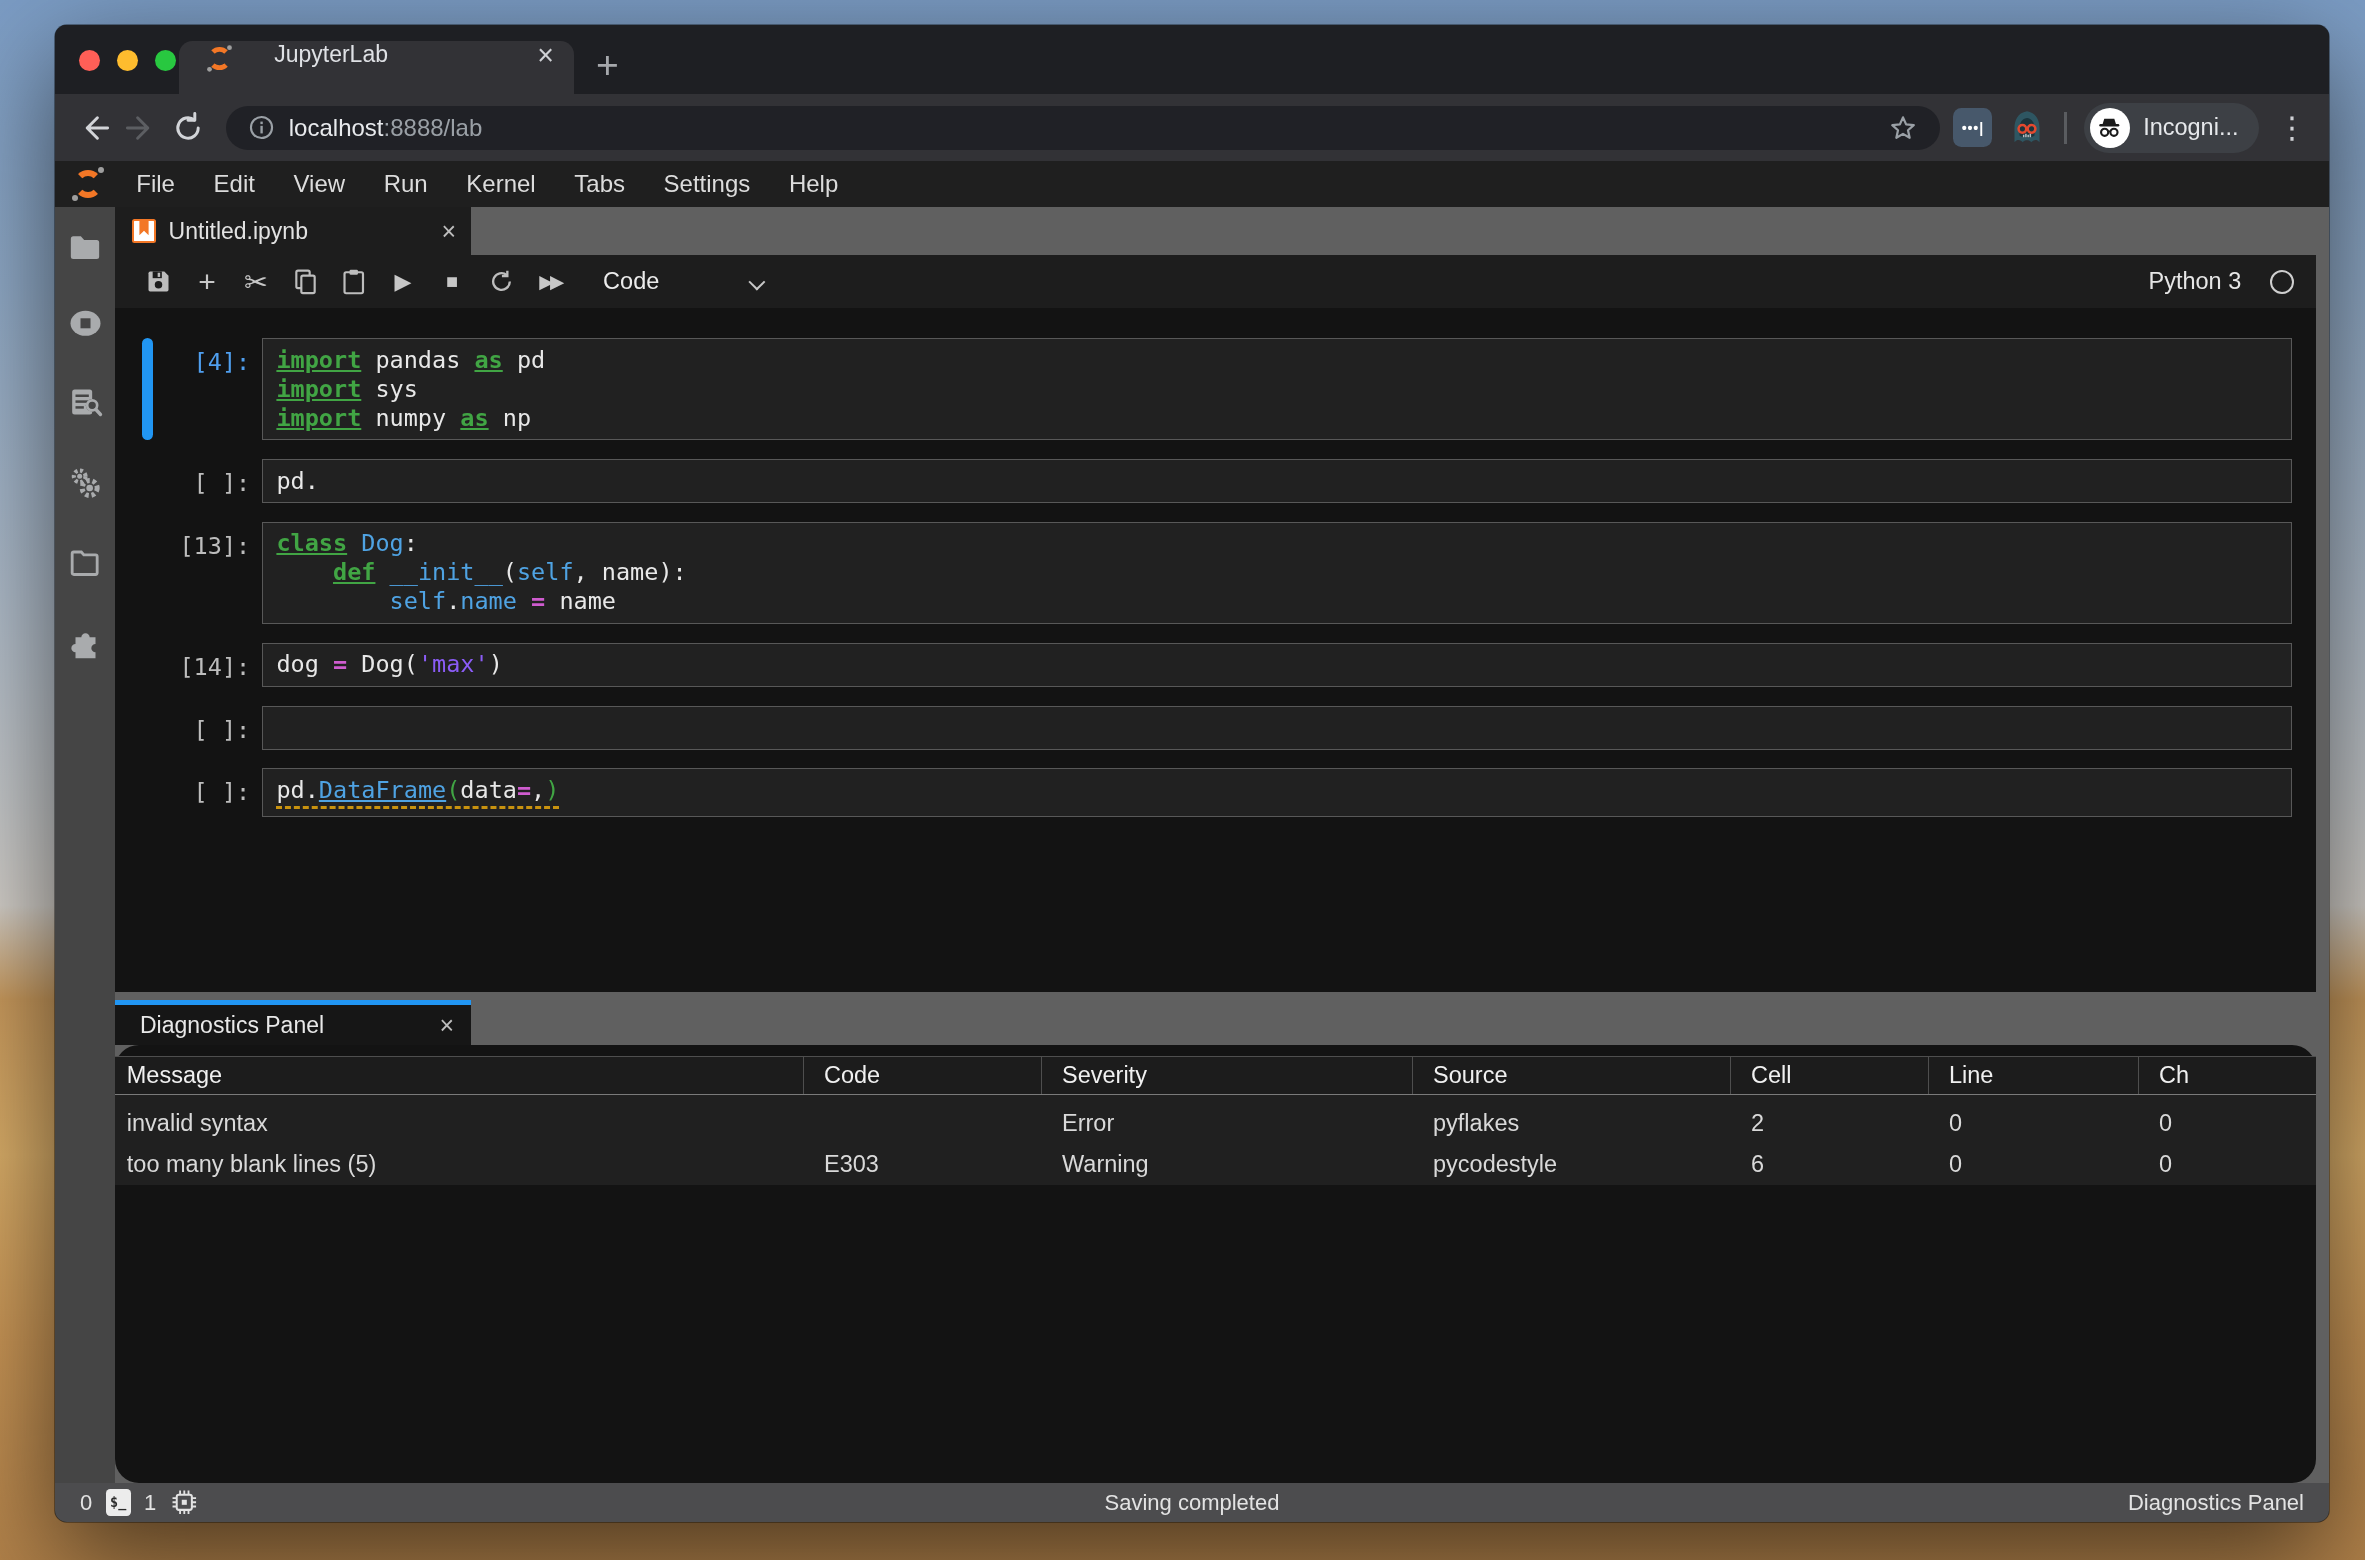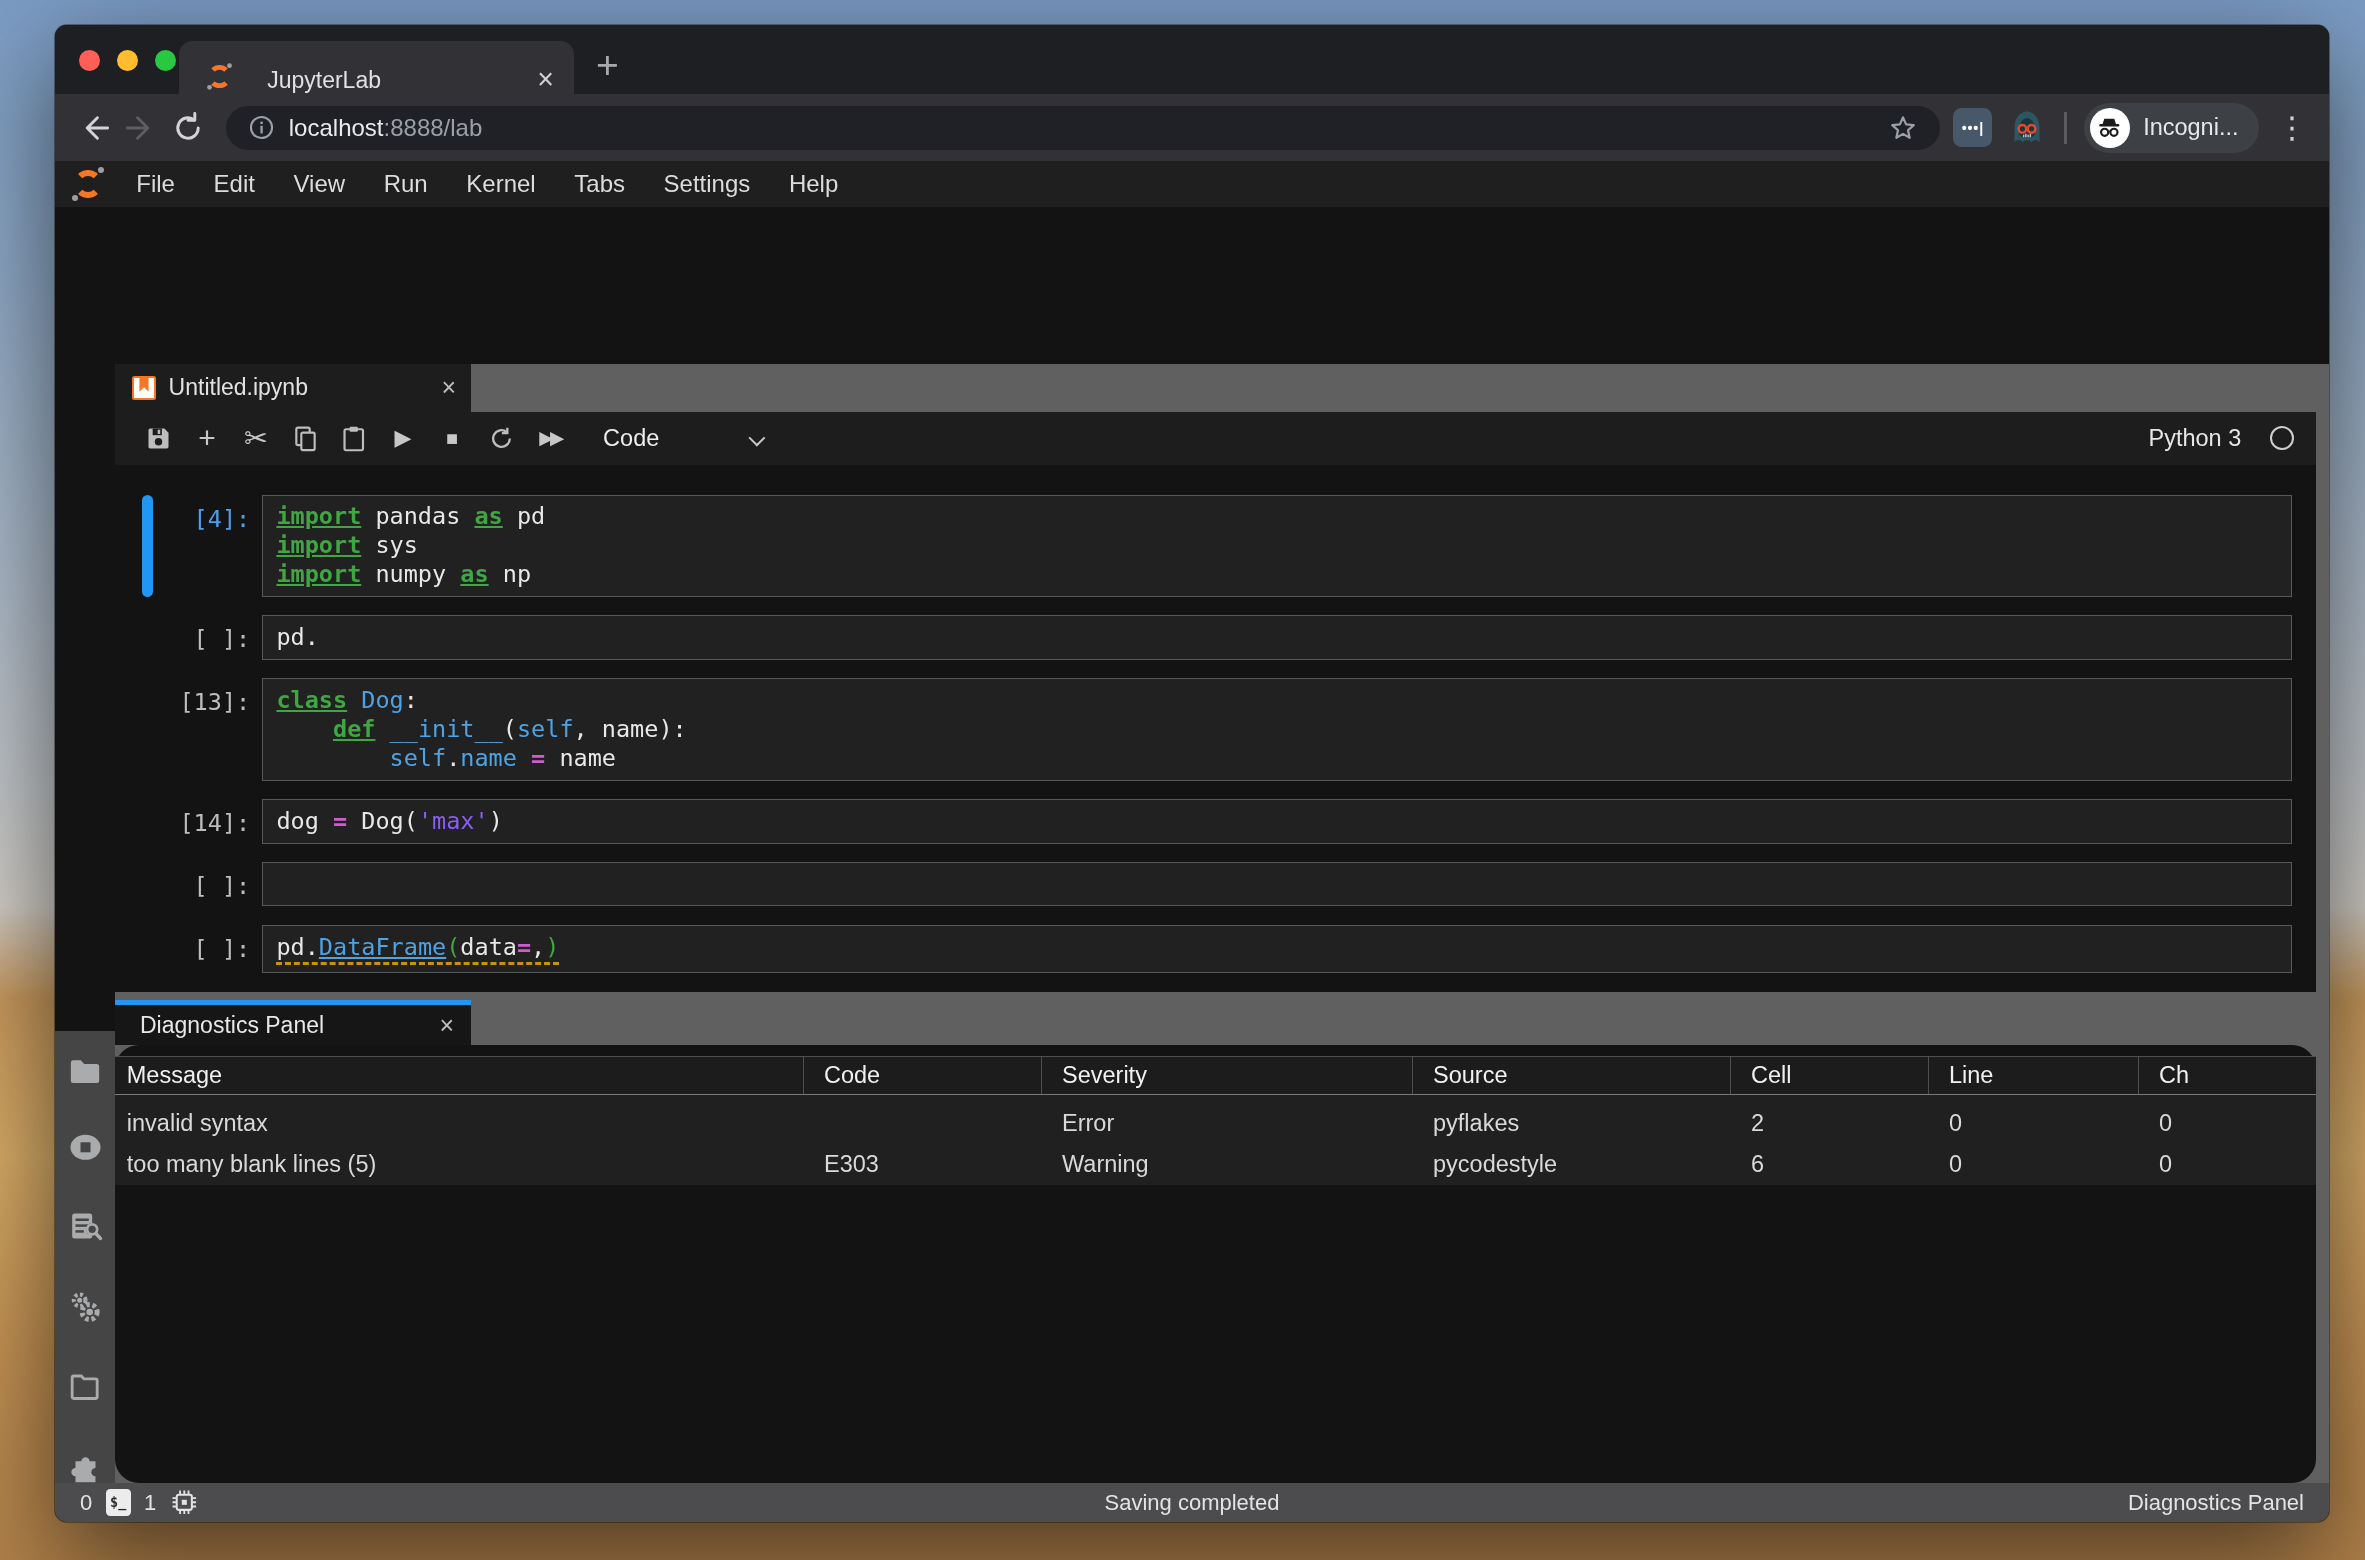--- a/index.html
+++ b/index.html
@@ -12,21 +12,21 @@
     position:absolute; left:55px; top:25px; width:2274px; height:1497px;
     border-radius:11.8px; overflow:hidden; display:flex; flex-direction:column;
     background:#131313; box-shadow:0 35px 109px rgba(0,0,0,.6), 0 0 0 0.8px rgba(0,0,0,.45);
   }
   
   .tabstrip { height:69px; background:#1e1f23; display:flex; align-items:flex-end; position:relative; flex:0 0 auto; }
   .traffic { position:absolute; left:23.5px; top:25px; display:flex; gap:17px; }
   .light { width:21px; height:21px; border-radius:50%; }
   .light.red{background:#ff5f57;} .light.yellow{background:#febc2e;} .light.green{background:#28c840;}
   .btab { margin-left:124px; width:395px; height:53px; background:#323236; border-radius:13.4px 13.4px 0 0;
-          display:flex; align-items:flex-end; padding:0 20px; gap:18px; }
+          display:flex; align-items:flex-start; padding:0 20px; gap:25px; }
   .btab-title { color:#dfe1e5; font-size:23px; flex:1; white-space:nowrap; }
   .tab-close { color:#cfd1d5; font-size:28.6px; line-height:1; }
   .newtab { color:#a6a8ac; font-size:39px; font-weight:300; margin:0 0 10px 22px; line-height:1; }
   .btoolbar { height:67px; background:#323236; display:flex; align-items:center; padding:0 22px; flex:0 0 auto; }
   .navic { width:47px; text-align:center; flex:0 0 auto; }
   .omnibox { flex:1; height:44px; background:#202126; border-radius:24px; margin:0 13.4px 0 8.4px;
              display:flex; align-items:center; padding:0 22px; gap:13.4px; }
   .url { font-size:24px; white-space:nowrap; }
   .url .host{ color:#e8eaed; } .url .rest{ color:#9aa0a6; }
   .omni-spacer{ flex:1; }
@@ -39,21 +39,21 @@
   .incog-label { color:#e6e8eb; font-size:23.5px; white-space:nowrap; }
   .kebab { color:#cfd1d5; font-size:30px; margin-left:18.5px; letter-spacing:0; }
   
   .menubar { height:46px; background:#1f1f1f; display:flex; align-items:center; padding-left:11.8px; flex:0 0 auto; }
   .jlogo { width:35px; height:35px; position:relative; margin:0 11.8px 0 3.4px; }
   .jlogo .ring { position:absolute; left:3.4px; top:3.4px; width:28.6px; height:28.6px; border-radius:50%;
                  border:6.7px solid #f37726; border-left-color:transparent; border-right-color:transparent; }
   .jlogo .dot1,.jlogo .dot2 { position:absolute; width:5.9px; height:5.9px; border-radius:50%; background:#9e9e9e; }
   .jlogo .dot1 { right:1.7px; top:0.8px; } .jlogo .dot2 { left:1.7px; bottom:0.8px; }
   .menu-item { color:#dcdcdc; font-size:24px; padding:0 19.3px; }
-  .jbody { flex:1; display:flex; min-height:0;align-items:flex-end; }
+  .jbody { flex:1; display:flex; min-height:0; }
   .sidebar { width:60px; background:#454545; display:flex; flex-direction:column; align-items:center; padding-top:25px; gap:47px; flex:0 0 auto; }
   .main { flex:1; background:#606060; display:flex; flex-direction:column; padding-right:13.4px; min-width:0; }
   
   .nb-tabbar { height:48px; display:flex; flex:0 0 auto; }
   .doc-tab { width:356px; background:#1d1d1d; display:flex; align-items:center; padding:0 15px 0 17px; gap:12.6px; color:#e2e2e2; font-size:23px; }
   .doc-tab .t { flex:1; white-space:nowrap; }
   .nbicon { width:24px; height:24px; border:2.5px solid #f37726; background:#fff; border-radius:2.5px; display:flex; justify-content:center; }
   .nbicon i { display:block; width:9.2px; height:14.3px; background:#f37726; clip-path:polygon(0 0,100% 0,100% 100%,50% 68%,0 100%); }
   .nb-toolbar { height:53px; background:#1d1d1d; display:flex; align-items:center; padding:0 8.4px 0 18.5px; color:#c7c7c7; flex:0 0 auto; }
   .tbtn { width:49px; text-align:center; font-size:25px; flex:0 0 auto; }

